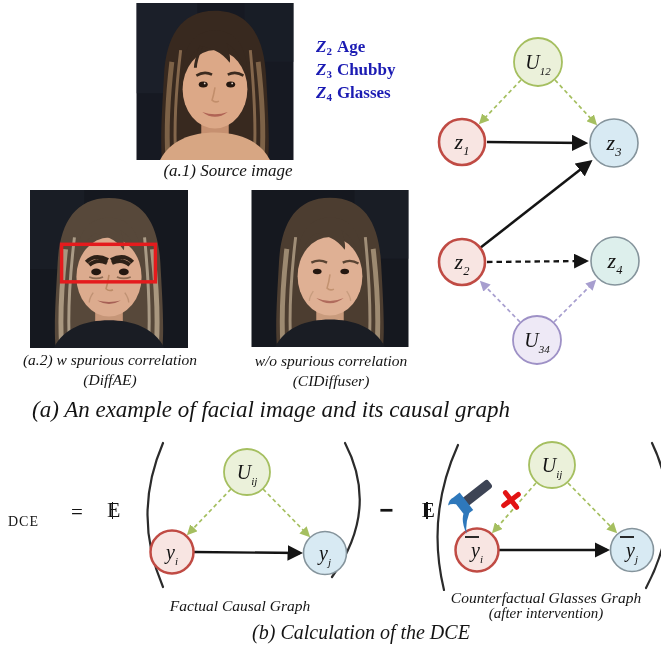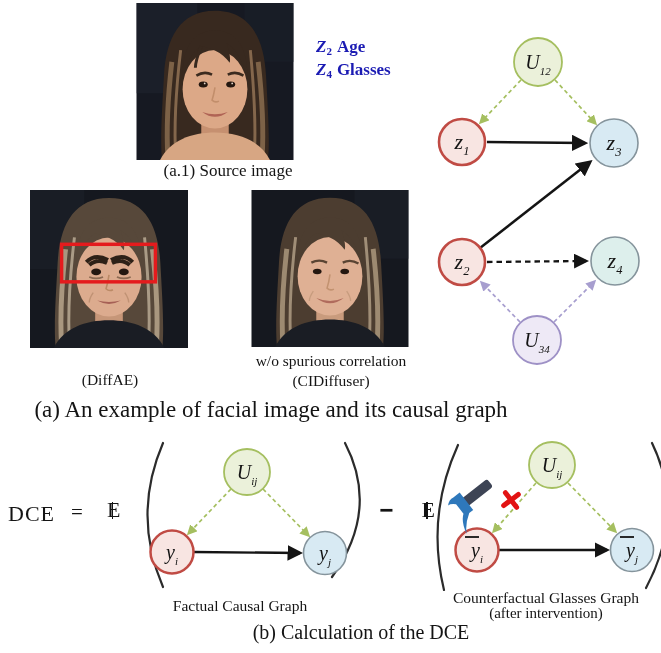--- a/index.html
+++ b/index.html
@@ -1,19 +1,19 @@
 <!DOCTYPE html>
 <html><head>
 <meta charset="utf-8">
 <style>
   html,body{margin:0;padding:0;background:#fff;}
   .canvas{position:relative;width:661px;height:653px;background:#fff;overflow:hidden;
           font-family:"Liberation Serif","DejaVu Serif",serif;color:#111;}
   .abs{position:absolute;}
-  .cap{position:absolute;transform:translateX(-50%);white-space:nowrap;color:#141414;}
+  .cap{position:absolute;transform:translateX(-50%);white-space:nowrap;color:#141414;font-style:italic;}
   .face{position:absolute;display:block;}
   
   .z-list{position:absolute;left:316px;top:36px;color:#1b1bb3;font-weight:bold;
           font-size:17px;line-height:21px;}
   .z-row{white-space:nowrap;}
   .z-sym{font-style:italic;}
   .z-sub{font-size:11px;position:relative;top:3px;font-style:normal;}
   .z-lab{margin-left:5px;}
   
   .fml{position:absolute;font-size:21px;color:#141414;}
@@ -61,20 +61,23 @@
     <path d="M67,111 Q80,116 93,111 Q80,121 67,111 Z" fill="#b06455"></path>
   </svg>
   <div class="cap" style="left:228px;top:161px;font-size:17px;">(a.1) Source image</div>
 
   
   <div class="z-list">
     <div class="z-row">
       <span class="z-sym">Z</span><span class="z-sub">2</span><span class="z-lab">Age</span>
     </div>
     <div class="z-row">
+      <span class="z-sym">Z</span><span class="z-sub">3</span><span class="z-lab">Chubby</span>
+    </div>
+    <div class="z-row">
       <span class="z-sym">Z</span><span class="z-sub">4</span><span class="z-lab">Glasses</span>
     </div>
   </div>
 
   
   <svg class="abs" style="left:428px;top:30px;" width="233" height="345" viewBox="0 0 233 345">
     <defs>
       <marker id="ah-black" viewBox="0 0 10 10" refX="8" refY="5" markerWidth="6.5" markerHeight="6.5" orient="auto">
           <path d="M0,0 L10,5 L0,10 Z" fill="#141414"></path>
         </marker>
@@ -158,28 +161,29 @@
     <path d="M47,78 C46,40 62,28 80,28 C98,28 114,40 113,78 C108,56 100,46 92,41 C95,51 96,57 95,61 C87,49 75,46 66,44 C57,49 51,60 47,78 Z" fill="#4c3d30"></path>
     <path d="M61,74 Q69,70 77,74" stroke="#5a4433" stroke-width="2.4" fill="none"></path>
     <path d="M93,74 Q101,70 109,75" stroke="#5a4433" stroke-width="2.4" fill="none"></path>
     <ellipse cx="67" cy="83" rx="4.4" ry="2.8" fill="#241710"></ellipse>
     <ellipse cx="95" cy="83" rx="4.4" ry="2.8" fill="#241710"></ellipse>
     <path d="M80,86 C79,93 78,97 77,100 Q80,103 84,101" stroke="#c29270" stroke-width="1.6" fill="none"></path>
     <path d="M66,110 Q80,116 94,110 Q80,121 66,110 Z" fill="#b06b5c"></path>
     <path d="M63,103 Q59,109 59,113 M97,103 Q101,109 101,113" stroke="#c79c7e" stroke-width="1.3" fill="none"></path>
   </svg>
 
+  <div class="cap" style="left:110px;top:351px;font-size:15.5px;">(a.2) w spurious correlation</div>
   <div class="cap" style="left:110px;top:371px;font-size:15.5px;">(DiffAE)</div>
   <div class="cap" style="left:331px;top:352px;font-size:15.5px;">w/o spurious correlation</div>
   <div class="cap" style="left:331px;top:372px;font-size:15.5px;">(CIDiffuser)</div>
   <div class="cap" style="left:271px;top:397px;font-size:23px;">(a) An example of facial image and its causal graph</div>
 
   
 
-  <span class="fml" style="left:8px;top:501px;letter-spacing:1px;font-size:22px;">DCE</span>
+  <span class="fml" style="left:8px;top:514px;letter-spacing:1px;font-size:14px;">DCE</span>
   <span class="fml" style="left:71px;top:500px;">=</span>
   <span class="fml bbE" style="left:107px;top:499px;"><span>E</span><span class="bar"></span></span>
   <span class="fml minus" style="left:379px;top:498px;">−</span>
   <span class="fml bbE" style="left:404px;top:499px;"><span>E</span><span class="bar"></span></span>
 
   <svg class="abs" style="left:0;top:438px;" width="661" height="158" viewBox="0 0 661 158">
     <defs>
       <marker id="bh-black" viewBox="0 0 10 10" refX="8" refY="5" markerWidth="6.5" markerHeight="6.5" orient="auto">
           <path d="M0,0 L10,5 L0,10 Z" fill="#141414"></path>
         </marker>

